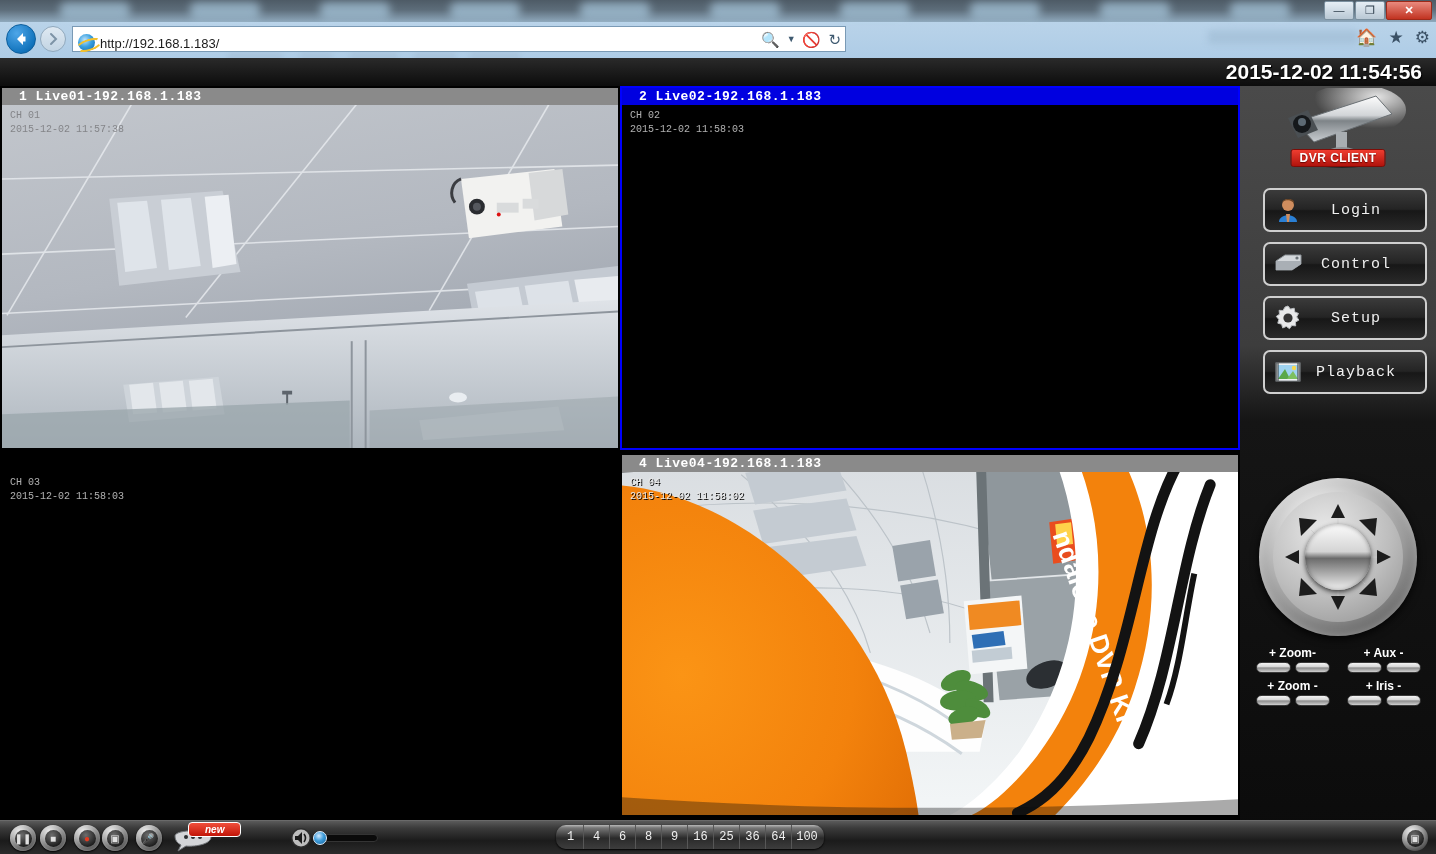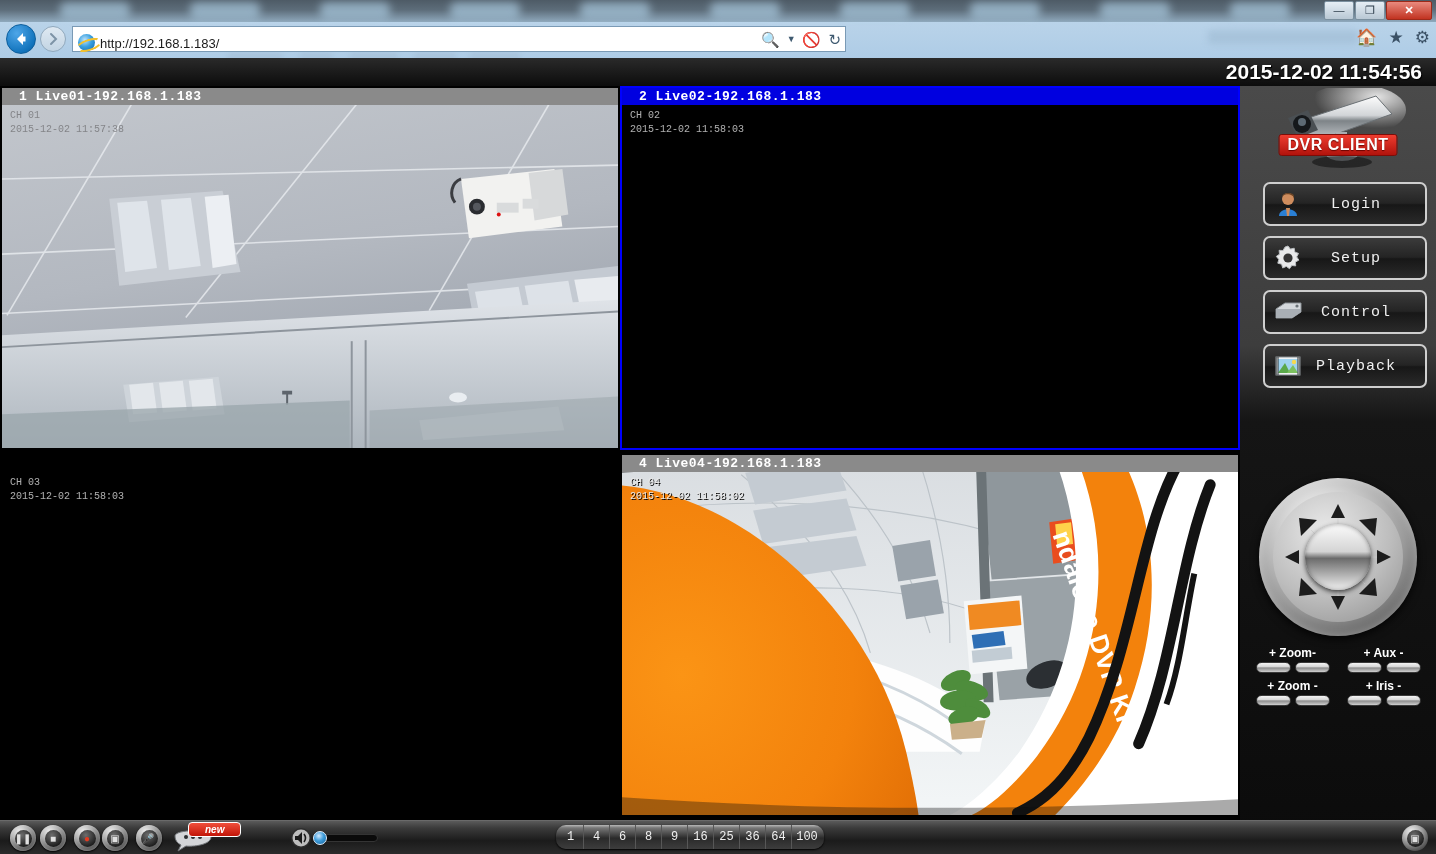--- a/index.html
+++ b/index.html
@@ -151,39 +151,39 @@
   .osd.blur { filter: blur(.6px); opacity: .75; }
   .video-canvas { position: absolute; inset: 0; width: 100%; height: 100%; display: block; }
 
   
   #sidebar {
     position: absolute; left: 1240px; top: 28px; width: 196px; height: 762px;
     background: linear-gradient(to bottom,#4a4a4a 0%,#3d3d3d 34%,#151515 44%,#0b0b0b 100%);
   }
   #logo-area { position: relative; height: 92px; }
   #logo-badge {
-    position: absolute; left: 50%; transform: translateX(-50%); top: 48px;
+    position: absolute; left: 50%; transform: translateX(-50%); top: 63px;
     background: linear-gradient(to bottom,#ef3d30,#b1130c);
     border: 1px solid #7e0c07; border-radius: 3px;
-    color: #fff; font-size: 16px; font-weight: bold; letter-spacing: .5px;
+    color: #fff; font-size: 12px; font-weight: bold; letter-spacing: .5px;
     padding: 1px 8px; text-shadow: 0 1px 1px #6a0500; white-space: nowrap;
   }
   .side-btn {
     position: relative; width: 164px; height: 44px; margin: 0 auto 10px auto;
     background: linear-gradient(to bottom,#3b3b3b 0%,#242424 48%,#171717 52%,#2a2a2a 100%);
     border: 2px solid #cfcfcf; border-radius: 7px;
     display: flex; align-items: center;
   }
   .side-btn .sb-icon { width: 34px; margin-left: 6px; display: flex; justify-content: center; }
   .side-btn .sb-label {
     flex: 1; text-align: center; color: #f0f0f0;
     font-family: "Liberation Mono", monospace; font-size: 15px; letter-spacing: 1px;
     margin-right: 18px;
   }
-  #btn-stack { margin-top: 4px; padding-left: 14px; }
+  #btn-stack { margin-top: 10px; padding-left: 14px; }
 
   
   #ptz { position: absolute; left: 0; top: 392px; width: 196px; }
   #ptz-wheel {
     position: relative; width: 158px; height: 158px; margin: 0 auto;
     border-radius: 50%;
     background: radial-gradient(circle at 38% 28%, #fbfbfb 0%, #cfcfcf 26%, #9a9a9a 58%, #5c5c5c 84%, #2e2e2e 100%);
     box-shadow: 0 3px 8px rgba(0,0,0,.8), inset 0 0 8px rgba(255,255,255,.35);
   }
   #ptz-wheel::before {
@@ -566,37 +566,37 @@
             <path d="M7 7 C7 2 19 2 19 8 L19 5 C19 1 7 1 7 6 Z" fill="#6b4526"></path>
             <path d="M4 25 C4 16 22 16 22 25 Z" fill="#2a7fd4"></path>
             <path d="M11 17 L15 17 L14 25 L12 25 Z" fill="#cf8d5e"></path>
           </svg>
         </span>
         <span class="sb-label">Login</span>
       </div>
 
       <div class="side-btn">
         <span class="sb-icon">
-          <svg width="26" height="26" viewBox="0 0 26 26">
-            <path d="M13 1 l2.4 3.1 3.8-.9 .6 3.9 3.7 1.3-1.8 3.5 2.2 3.2-3.4 1.9 .2 3.9-3.9-.4-2.3 3.2-3.2-2.3-3.6 1.6-1.1-3.8-3.8-1 1-3.8-2.5-3 3.2-2.2 -.4-3.9 3.9 .2 2-3.4z" fill="#e8e9ea" stroke="#b9bcbf"></path>
-            <circle cx="13" cy="13" r="4.6" fill="#343434"></circle>
-          </svg>
-        </span>
-        <span class="sb-label">Setup</span>
-      </div>
-
-      <div class="side-btn">
-        <span class="sb-icon">
           <svg width="30" height="24" viewBox="0 0 30 24">
             <polygon points="3,9 12,3 28,3 28,12 19,18 3,18" fill="#d4d8dc" stroke="#8b9196"></polygon>
             <polygon points="3,9 28,9 28,12 19,18 3,18" fill="#a9afb5"></polygon>
             <circle cx="24" cy="6" r="1.6" fill="#6c7379"></circle>
           </svg>
         </span>
         <span class="sb-label">Control</span>
+      </div>
+
+      <div class="side-btn">
+        <span class="sb-icon">
+          <svg width="26" height="26" viewBox="0 0 26 26">
+            <path d="M13 1 l2.4 3.1 3.8-.9 .6 3.9 3.7 1.3-1.8 3.5 2.2 3.2-3.4 1.9 .2 3.9-3.9-.4-2.3 3.2-3.2-2.3-3.6 1.6-1.1-3.8-3.8-1 1-3.8-2.5-3 3.2-2.2 -.4-3.9 3.9 .2 2-3.4z" fill="#e8e9ea" stroke="#b9bcbf"></path>
+            <circle cx="13" cy="13" r="4.6" fill="#343434"></circle>
+          </svg>
+        </span>
+        <span class="sb-label">Setup</span>
       </div>
 
       <div class="side-btn">
         <span class="sb-icon">
           <svg width="28" height="24" viewBox="0 0 28 24">
             <rect x="2" y="3" width="24" height="18" fill="#f0f2f3" stroke="#8b9196"></rect>
             <rect x="4" y="5" width="20" height="14" fill="#9fd3f0"></rect>
             <polygon points="4,19 11,9 16,19" fill="#5aa84a"></polygon>
             <polygon points="13,19 19,11 24,19" fill="#7cc05f"></polygon>
             <circle cx="20" cy="8" r="2.2" fill="#f7d94e"></circle>

